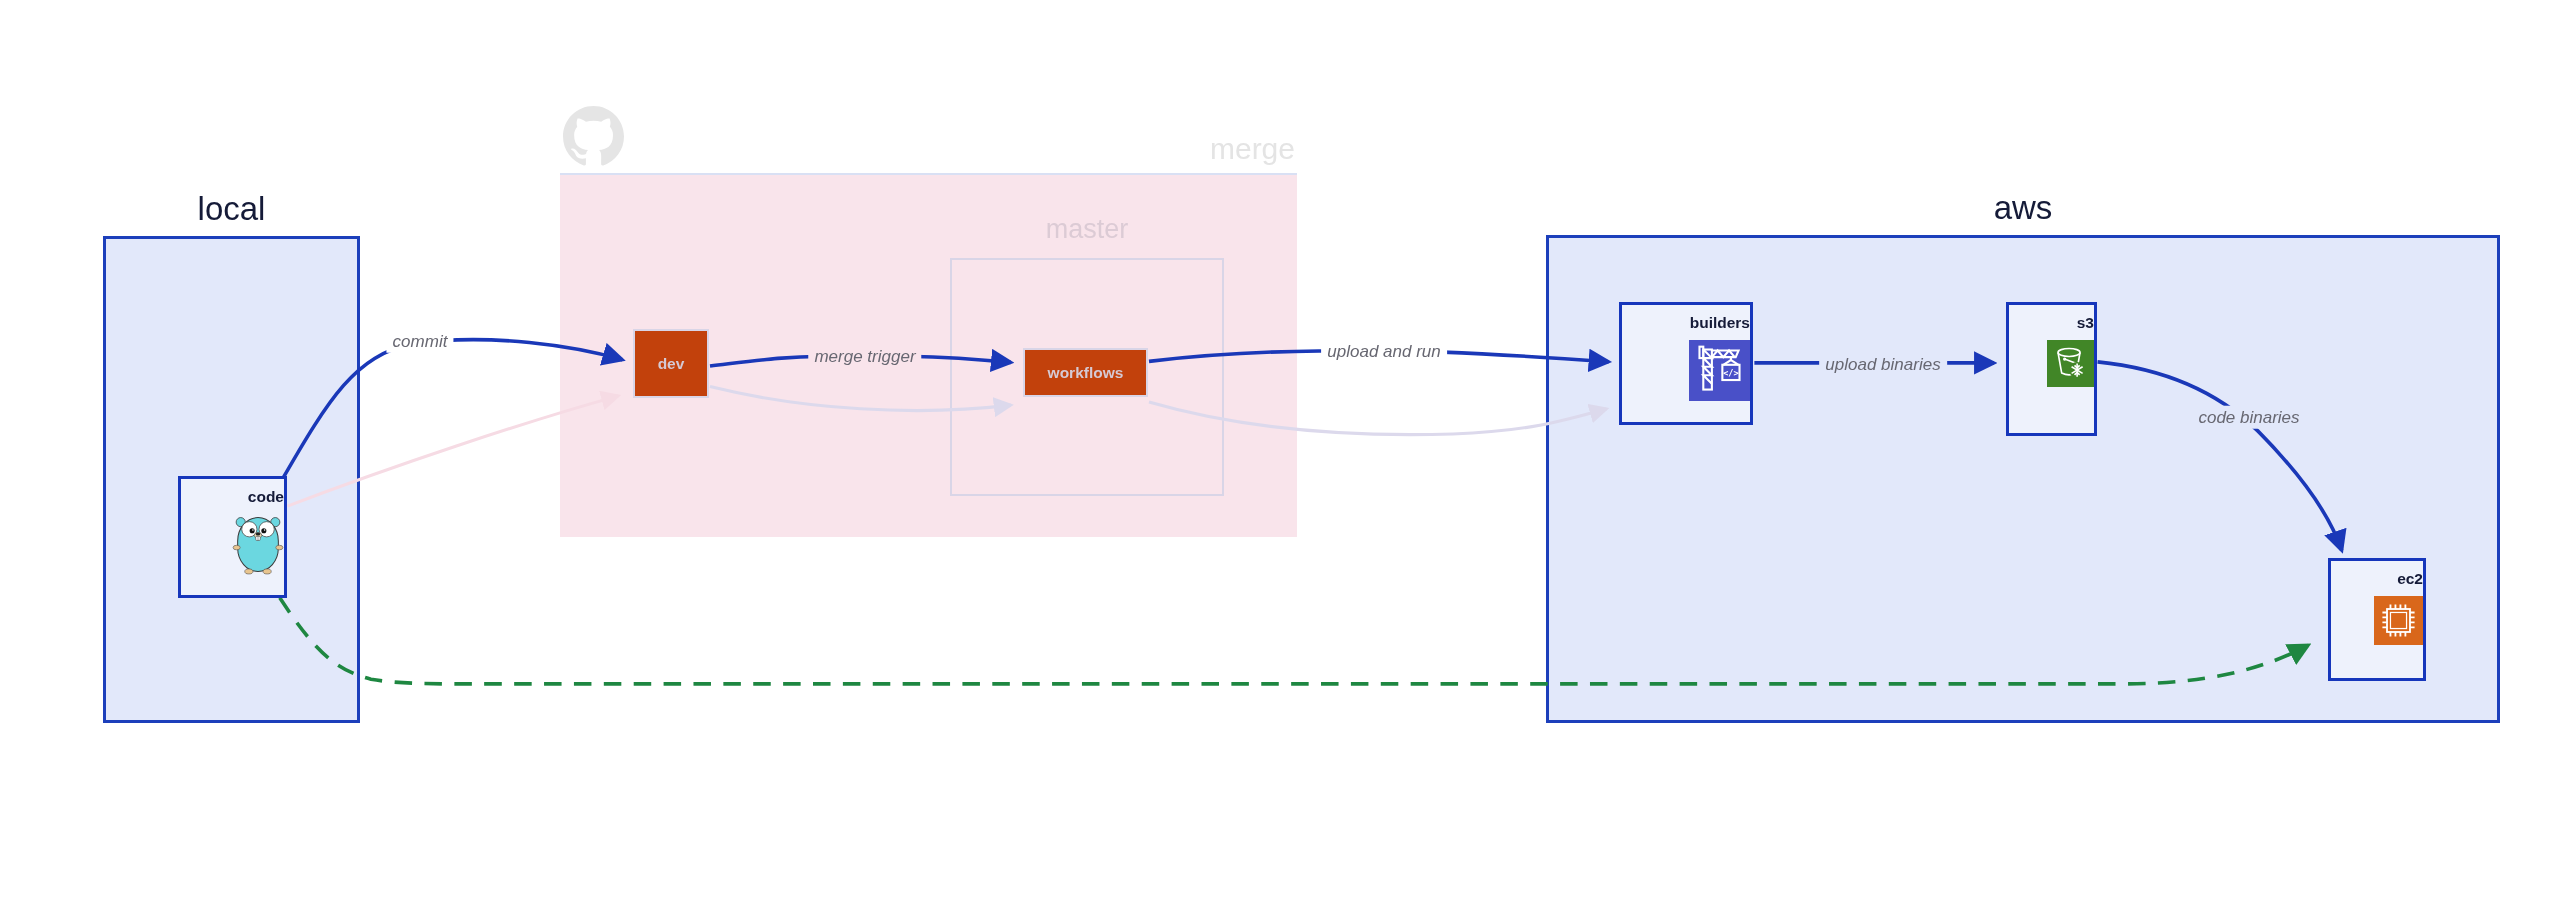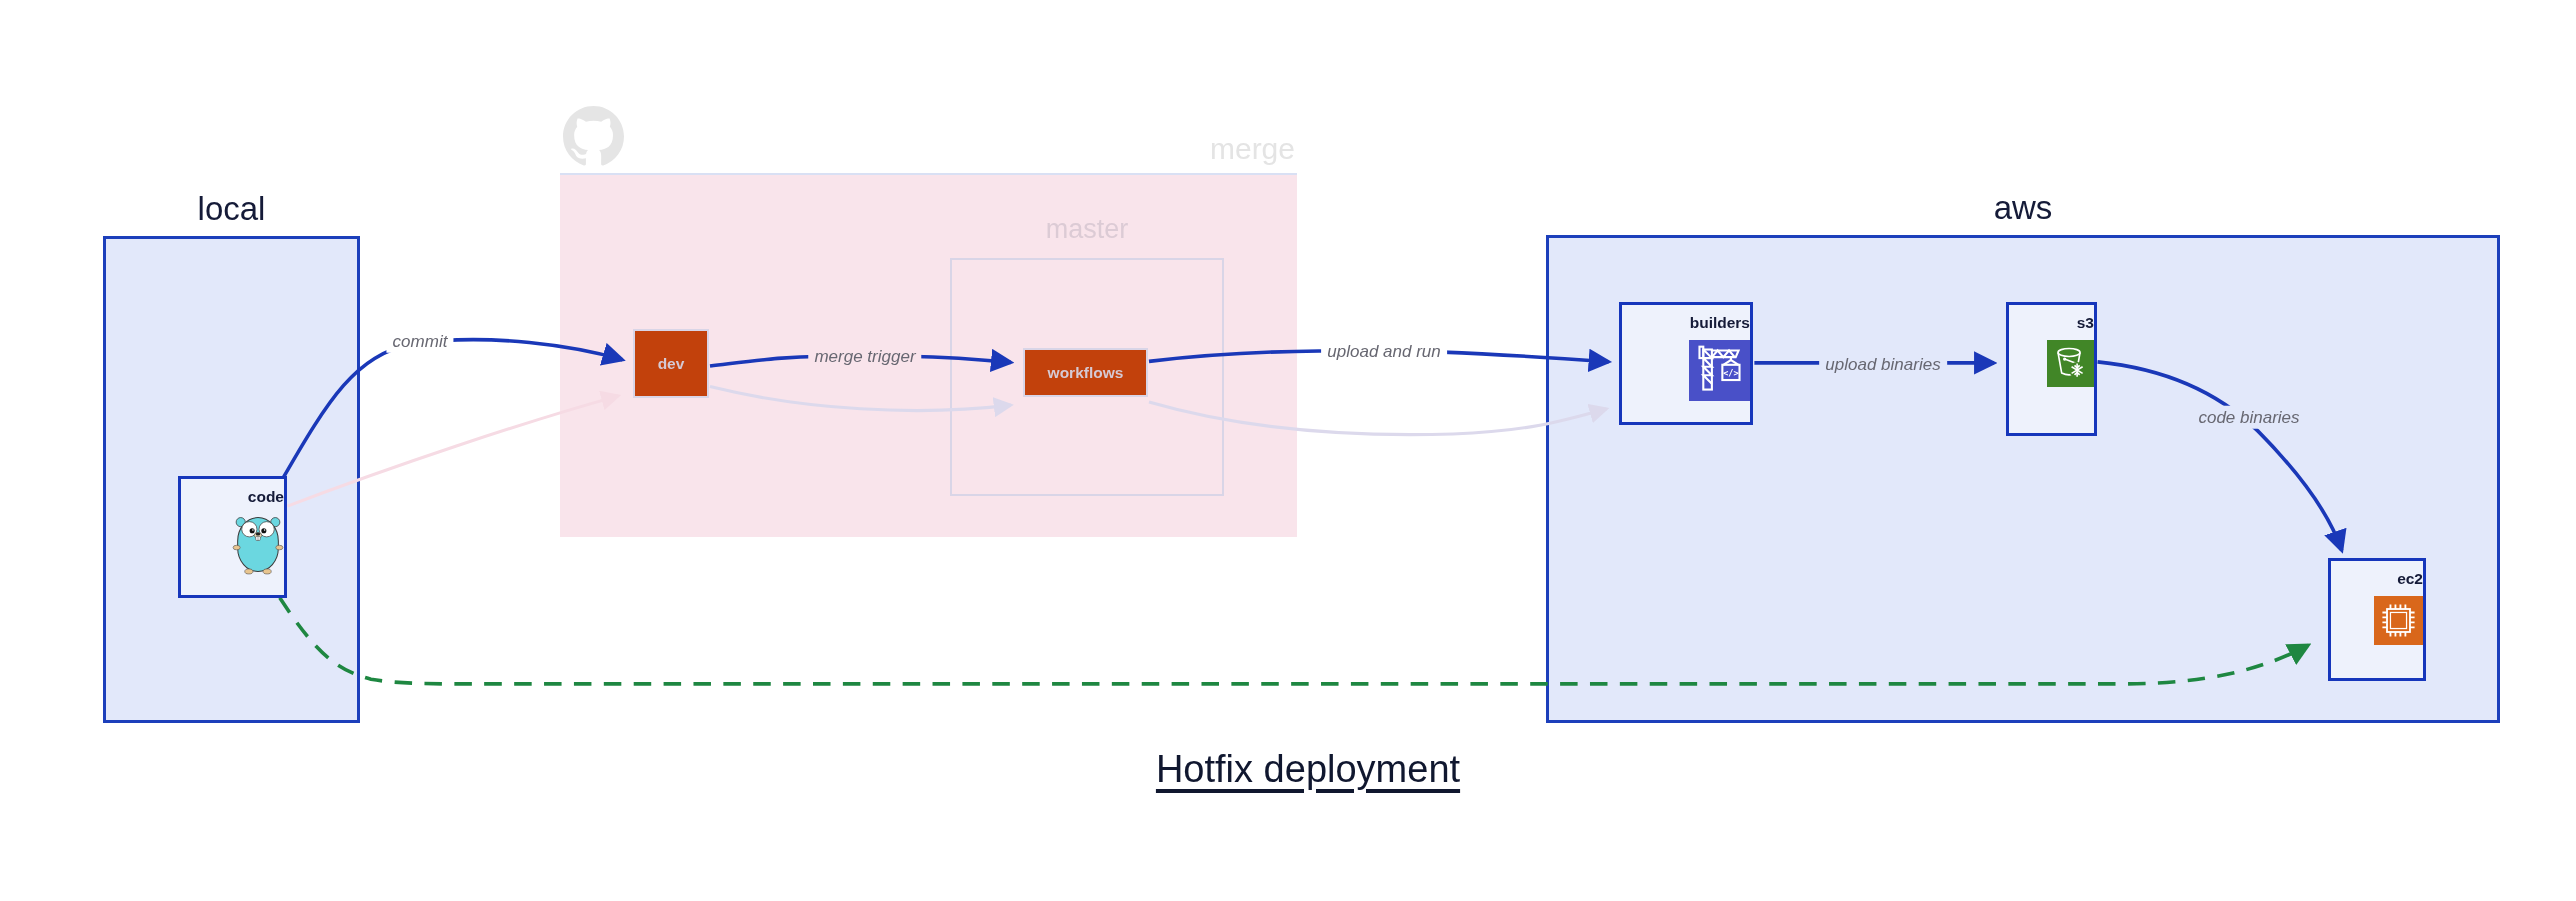--- a/index.html
+++ b/index.html
@@ -224,16 +224,15 @@
       <rect x="21.5" y="21.5" width="21" height="21" fill="none" stroke="#ffffff" stroke-width="1.6"></rect>
     </svg>
   </div>
 
   <div class="edge-label lbl-commit">commit</div>
   <div class="edge-label lbl-merge">merge trigger</div>
   <div class="edge-label lbl-uploadrun">upload and run</div>
   <div class="edge-label lbl-uploadbin">upload binaries</div>
   <div class="edge-label lbl-pullbin">code binaries</div>
 
-  <div class="diagram-title">Hotfix deployment</div>
 
 </div>
 
 
 </body></html>

